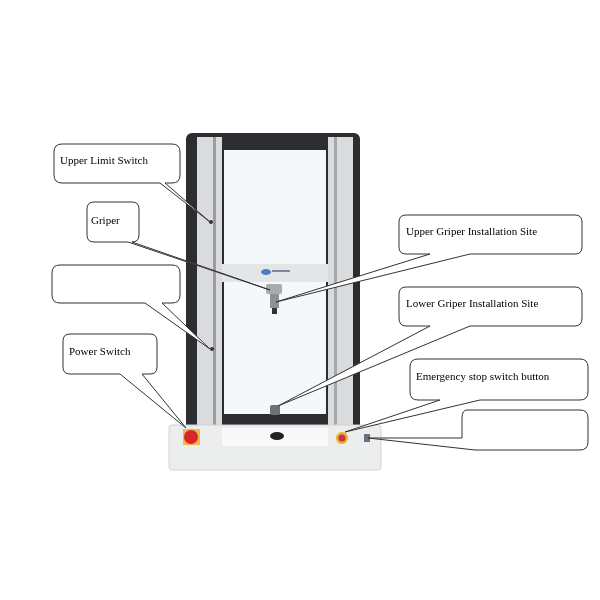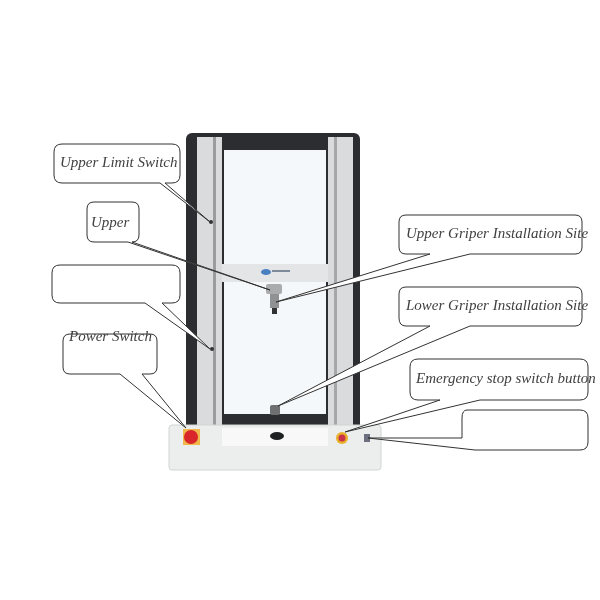--- a/index.html
+++ b/index.html
@@ -1,18 +1,18 @@
 <!DOCTYPE html>
 <html><head>
 <meta charset="utf-8">
 <style>
   html,body{margin:0;padding:0;background:#fff;}
   body{width:600px;height:600px;position:relative;overflow:hidden;font-family:"Liberation Serif","DejaVu Serif",serif;}
   .stage{position:absolute;left:0;top:0;width:600px;height:600px;}
-  .callout{position:absolute;font-size:15px;color:#404040;white-space:nowrap;font-style:italic;}
+  .callout{position:absolute;font-size:11px;color:#000000;white-space:nowrap;}
   .callout-text{position:absolute;z-index:3;}
   svg{position:absolute;left:0;top:0;}
 </style>
 </head>
 <body>
 
 <div class="stage">
 <svg width="600" height="600" viewBox="0 0 600 600">
 
   <g>
@@ -70,18 +70,18 @@
 
     <path d="M406 287 H575 Q582 287 582 294 V318 Q582 326 575 326 H470 L278 406 L430 326 H406 Q399 326 399 318 V294 Q399 287 406 287 Z"></path>
 
     <path d="M418 359 H580 Q588 359 588 367 V392 Q588 400 580 400 H480 L345 432 L440 400 H418 Q410 400 410 392 V367 Q410 359 418 359 Z"></path>
 
     <path d="M467 410 H580 Q588 410 588 418 V442 Q588 450 580 450 H475 L368 438 L462 438 V418 Q462 410 467 410 Z"></path>
   </g>
 </svg>
 
 <div class="callout callout-text" style="left:60px;top:154px;">Upper Limit Switch</div>
-<div class="callout callout-text" style="left:91px;top:214px;">Upper</div>
-<div class="callout callout-text" style="left:69px;top:328px;text-align:center;">Power Switch</div>
+<div class="callout callout-text" style="left:91px;top:214px;">Griper</div>
+<div class="callout callout-text" style="left:69px;top:345px;text-align:center;">Power Switch</div>
 <div class="callout callout-text" style="left:406px;top:225px;text-align:right;">Upper Griper Installation Site</div>
 <div class="callout callout-text" style="left:406px;top:297px;">Lower Griper Installation Site</div>
 <div class="callout callout-text" style="left:416px;top:370px;">Emergency stop switch button</div>
 </div>
 
 </body></html>

